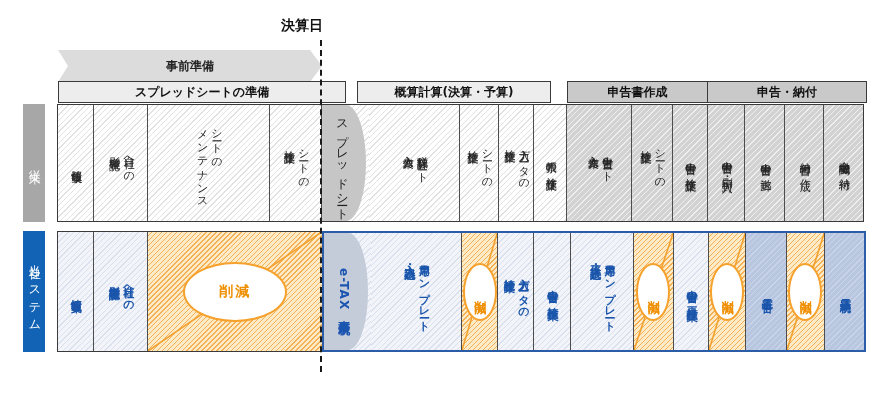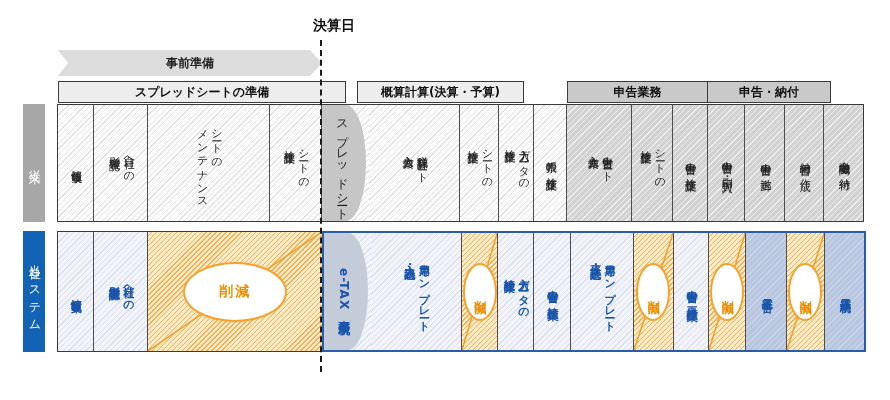--- a/index.html
+++ b/index.html
@@ -4,40 +4,40 @@
 <style>
   :root{
     --sysblue:#1263b5; --sysborder:#2b5ca8; --orange:#ef8f00;
     --convgray:#a7a7a7; --bandgray:#dcdcdc;
   }
   html,body{margin:0;padding:0;background:#fff;
     font-family:"DejaVu Sans","Liberation Sans",sans-serif;}
   #canvas{position:relative;width:890px;height:400px;background:#fff;overflow:hidden;}
 
   
-  #kessanbi{position:absolute;top:17px;left:334px;transform:translateX(-50%);
+  #kessanbi{position:absolute;top:17px;left:302px;transform:translateX(-50%);
     font-size:14px;font-weight:bold;color:#111;white-space:nowrap;}
   #dashline{position:absolute;left:320px;top:40px;height:332px;width:0;
     border-left:2px dashed #1a1a1a;z-index:9;}
 
   
-  .band{position:absolute;top:50px;height:26px;background:var(--bandgray);
+  .band{position:absolute;top:50px;height:32px;background:var(--bandgray);
     display:flex;align-items:center;justify-content:center;
     font-size:12px;font-weight:bold;color:#222;
     clip-path:polygon(0 0,calc(100% - 12px) 0,100% 50%,calc(100% - 12px) 100%,0 100%,10px 50%);}
   #band1{left:58px;width:264px;}
   #band2{left:323px;width:543px;}
 
   
   .ghead{position:absolute;top:81px;height:22px;box-sizing:border-box;
     border:1px solid #3a3a3a;display:flex;align-items:center;justify-content:center;
     font-size:12px;font-weight:bold;color:#111;white-space:nowrap;}
   .ghead.light{background:#ededed;} .ghead.dark{background:#c9c9c9;}
-  #gh0{left:58px;width:288px;} #gh1{left:357px;width:167px;}
-  #gh2{left:567px;width:141px;} #gh3{left:707px;width:124px;font-family:Liberation Mono, monospace;}
+  #gh0{left:58px;width:288px;} #gh1{left:357px;width:194px;}
+  #gh2{left:567px;width:141px;} #gh3{left:707px;width:160px;font-family:Liberation Mono, monospace;}
 
   
   .rowlabel{position:absolute;left:23px;width:22px;display:flex;align-items:center;
     justify-content:center;color:#fff;font-size:12px;}
   #rl-conv{top:104px;height:118px;background:var(--convgray);}
   #rl-sys{top:231px;height:121px;background:var(--sysblue);}
   .rowlabel .vt{letter-spacing:3px;}
 
   
   .rowbox{position:absolute;display:flex;box-sizing:border-box;background:#fff;}
@@ -91,21 +91,21 @@
     <span>事前準備</span>
   </div>
 
   <div class="ghead light" id="gh0">
     <span>スプレッドシートの準備</span>
   </div>
   <div class="ghead light" id="gh1">
     <span>概算計算(決算・予算)</span>
   </div>
   <div class="ghead dark" id="gh2">
-    <span>申告業務</span>
+    <span>申告書作成</span>
   </div>
   <div class="ghead dark" id="gh3">
     <span>申告・納付</span>
   </div>
 
   <div class="rowlabel" id="rl-conv">
     <span class="vt">従来</span>
   </div>
   <div class="rowlabel" id="rl-sys">
     <span class="vt">当社システム</span>

